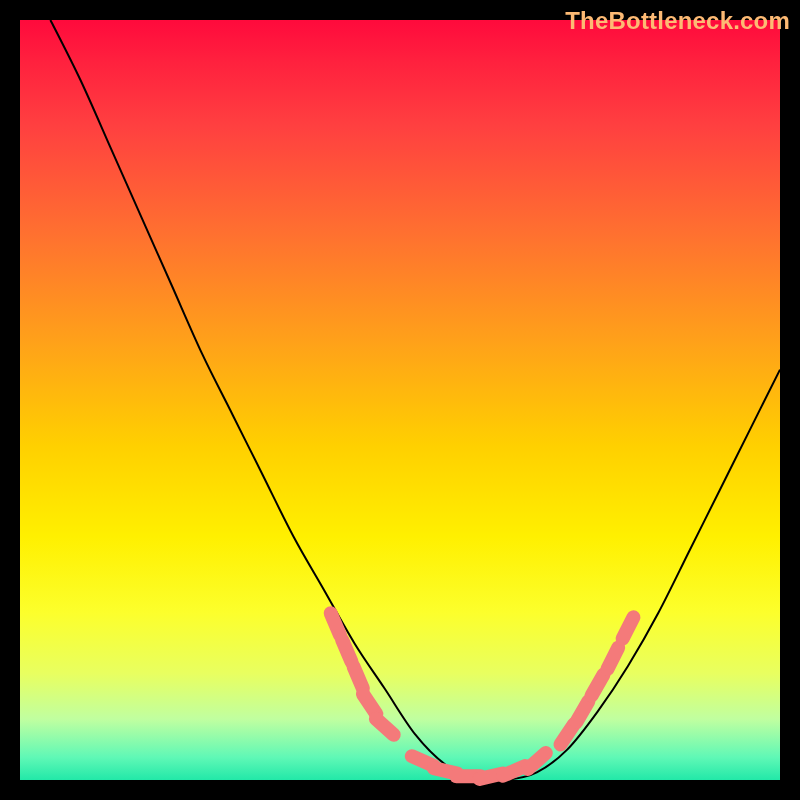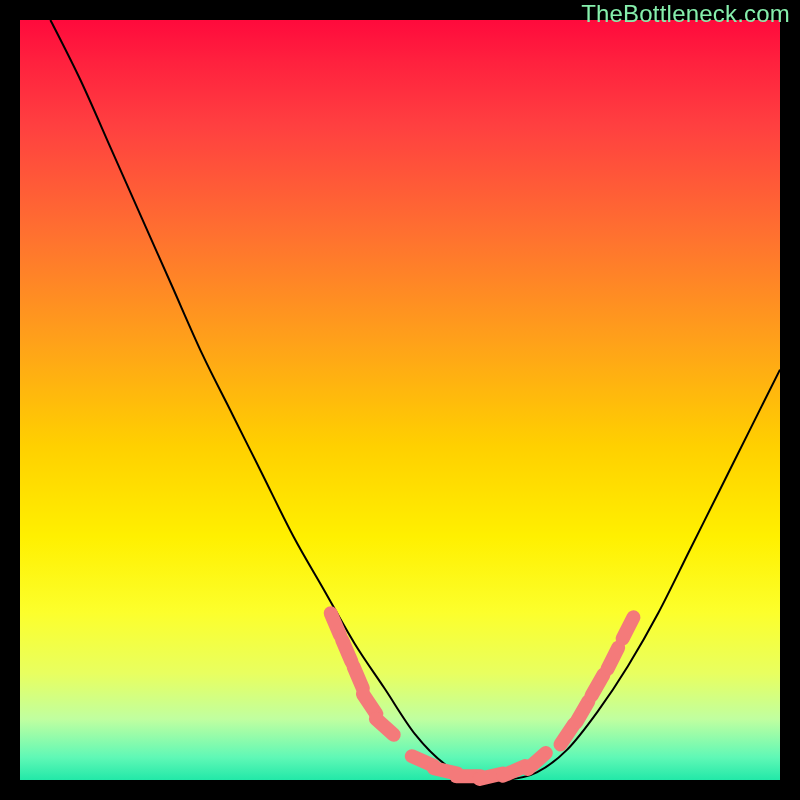--- a/index.html
+++ b/index.html
@@ -20,25 +20,25 @@
       #ffd000 56%,
       #fff000 68%,
       #fcff2c 78%,
       #e8ff60 86%,
       #c0ffa0 92%,
       #60f8b6 97%,
       #22e8a8 100%);
   }
   .attrib {
     position: absolute;
-    top: 0;
+    top: 7px;
     right: 10px;
-    color: #86efac;
+    color: #fdba74;
     font-size: 24px;
-    font-weight: 400;
+    font-weight: 700;
     letter-spacing: 0.2px;
   }
   svg.curve { position: absolute; left: 20px; top: 20px; width: 760px; height: 760px; overflow: visible; }
 </style>
 </head>
 <body>
 
 <div class="frame">
   <div class="plot-area"></div>
   <div class="attrib">TheBottleneck.com</div>

